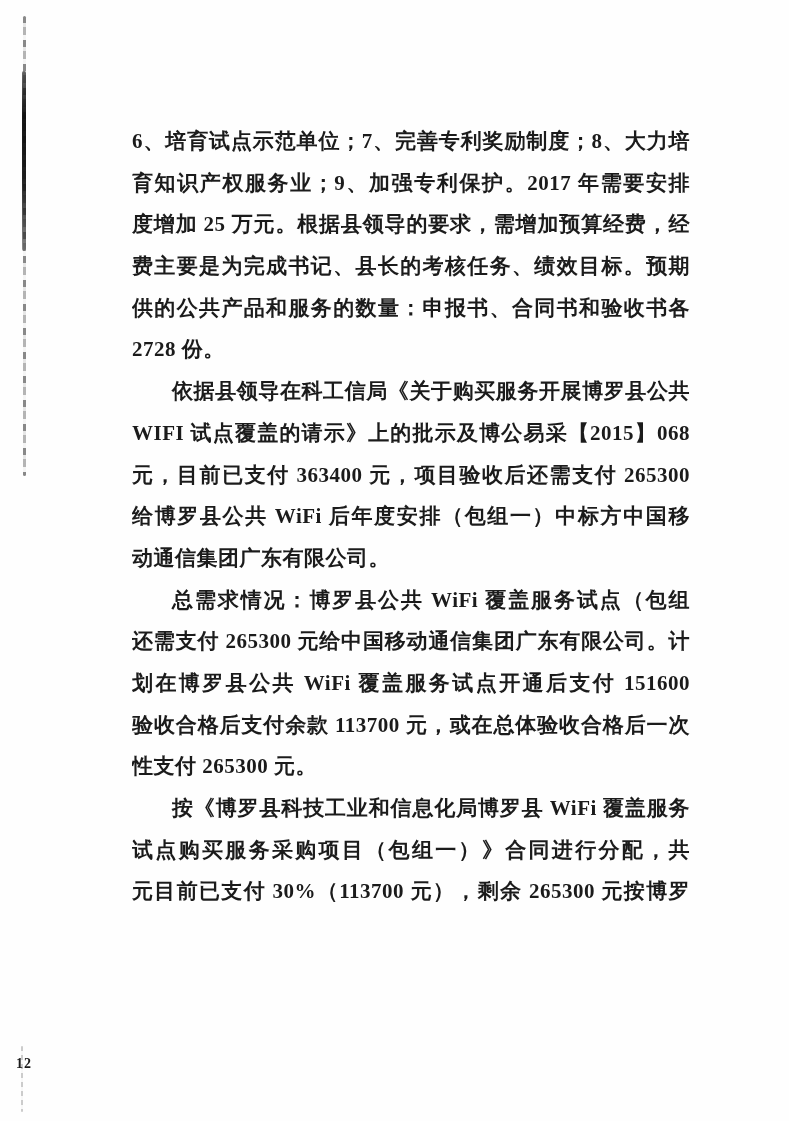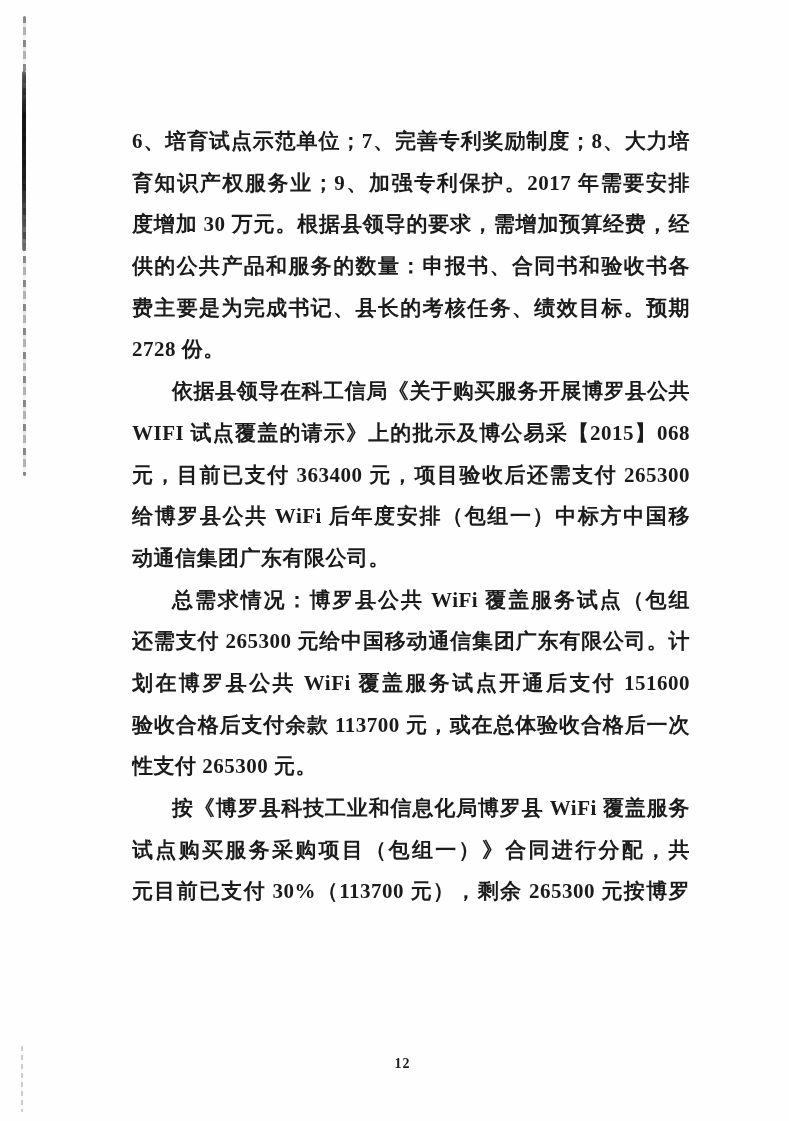--- a/index.html
+++ b/index.html
@@ -77,41 +77,40 @@
     text-align: right;
     text-align-last: left;
   }
   .line.indent {
     text-indent: 40px;
   }
   .page-number {
     position: absolute;
     left: 0; right: 0;
     top: 1040px;
-    text-align: center;
     font-size: 14px;
     font-weight: bold;
     font-family: "Liberation Serif", "DejaVu Serif", serif;
     letter-spacing: 1px;
   }
 </style>
 </head>
 <body>
 
 <div class="scan-page">
   <div class="streak-a"></div>
   <div class="streak-b"></div>
   <div class="streak-c"></div>
 
   <div class="text-block">
       <div class="line">6、培育试点示范单位；7、完善专利奖励制度；8、大力培</div>
       <div class="line">育知识产权服务业；9、加强专利保护。2017 年需要安排 433</div>
-      <div class="line">度增加 30 万元。根据县领导的要求，需增加预算经费，经</div>
+      <div class="line">度增加 25 万元。根据县领导的要求，需增加预算经费，经</div>
+      <div class="line">费主要是为完成书记、县长的考核任务、绩效目标。预期提</div>
       <div class="line">供的公共产品和服务的数量：申报书、合同书和验收书各</div>
-      <div class="line">费主要是为完成书记、县长的考核任务、绩效目标。预期提</div>
       <div class="line para-end">2728 份。</div>
       <div class="line indent">依据县领导在科工信局《关于购买服务开展博罗县公共</div>
       <div class="line">WIFI 试点覆盖的请示》上的批示及博公易采【2015】068 号。</div>
       <div class="line">元，目前已支付 363400 元，项目验收后还需支付 265300 元</div>
       <div class="line">给博罗县公共 WiFi 后年度安排（包组一）中标方中国移</div>
       <div class="line para-end">动通信集团广东有限公司。</div>
       <div class="line indent">总需求情况：博罗县公共 WiFi 覆盖服务试点（包组一）</div>
       <div class="line">还需支付 265300 元给中国移动通信集团广东有限公司。计</div>
       <div class="line">划在博罗县公共 WiFi 覆盖服务试点开通后支付 151600 元，</div>
       <div class="line">验收合格后支付余款 113700 元，或在总体验收合格后一次</div>

